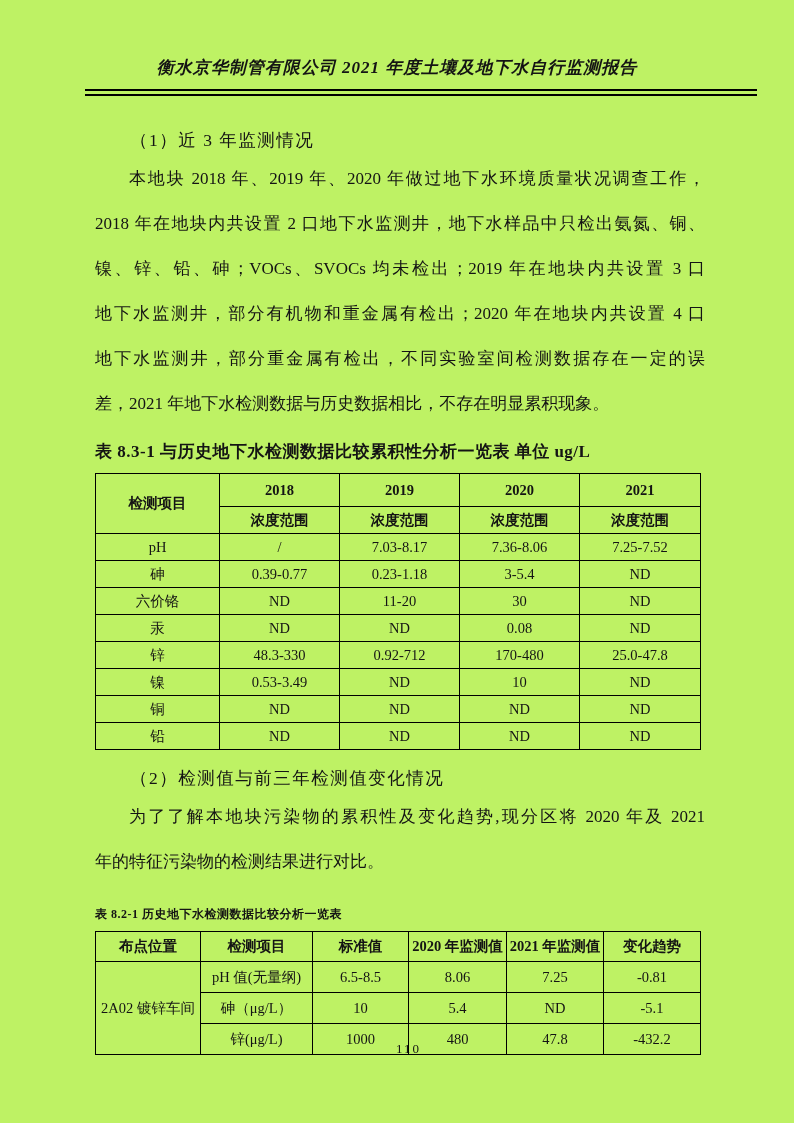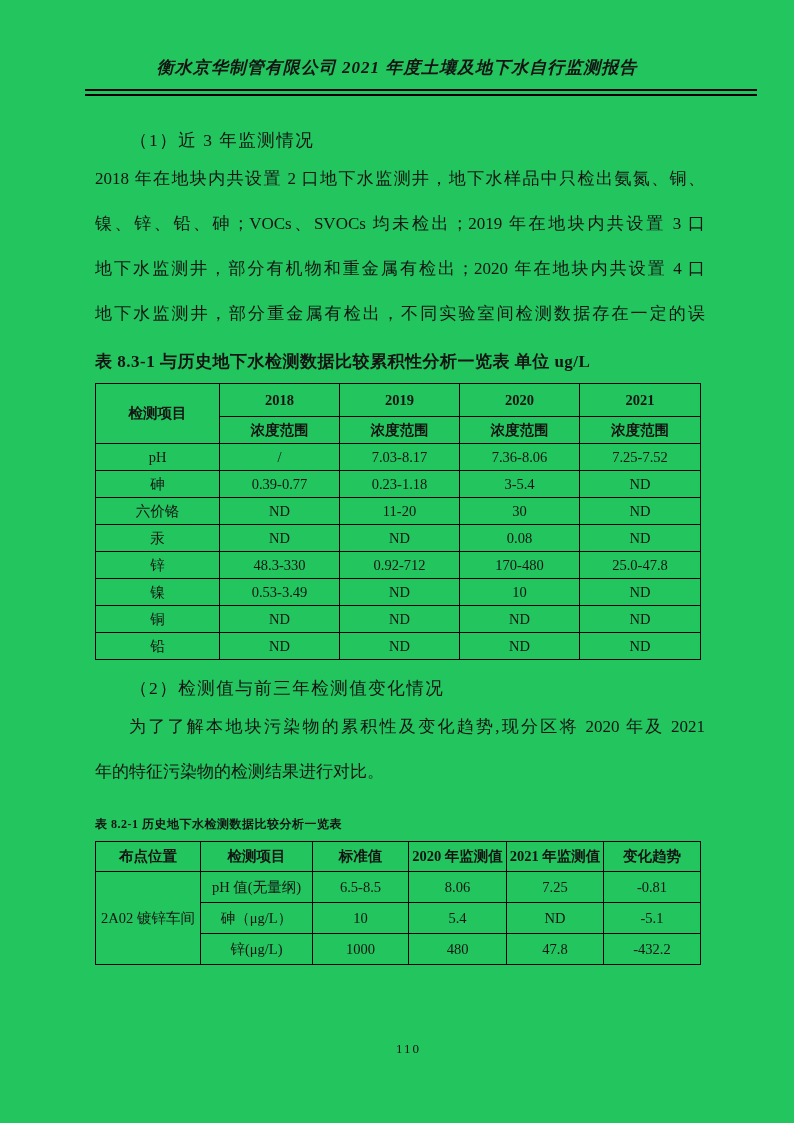--- a/index.html
+++ b/index.html
@@ -1,19 +1,19 @@
 <!DOCTYPE html>
 <html><head>
 <meta charset="utf-8">
 <style>
   html,body{margin:0;padding:0;background:#ffffff;}
   .page{
     position:relative;
     width:794px;height:1123px;
-    background:#22c55e;
+    background:#bef264;
     color:#141414;
     font-family:"Liberation Serif","DejaVu Serif",serif;
     overflow:hidden;
   }
   .report-header{
     padding-top:56px;
     text-align:center;
     font-size:17px;
     font-weight:bold;
     font-style:italic;
@@ -87,24 +87,26 @@
 <div class="page">
 
   <div class="report-header">衡水京华制管有限公司 2021 年度土壤及地下水自行监测报告</div>
   <div class="double-rule"></div>
 
   <div class="content">
 
     <div class="section-heading">（1）近 3 年监测情况</div>
 
     <div class="para">
+      <div class="pline full indent">本地块 2018 年、2019 年、2020 年做过地下水环境质量状况调查工作，</div>
       <div class="pline full">2018 年在地块内共设置 2 口地下水监测井，地下水样品中只检出氨氮、铜、</div>
       <div class="pline full">镍、锌、铅、砷；VOCs、SVOCs 均未检出；2019 年在地块内共设置 3 口</div>
       <div class="pline full">地下水监测井，部分有机物和重金属有检出；2020 年在地块内共设置 4 口</div>
       <div class="pline full">地下水监测井，部分重金属有检出，不同实验室间检测数据存在一定的误</div>
+      <div class="pline">差，2021 年地下水检测数据与历史数据相比，不存在明显累积现象。</div>
     </div>
 
     <div class="tbl-caption cap1">表 8.3-1 与历史地下水检测数据比较累积性分析一览表 单位 ug/L</div>
 
     <table class="t1">
       <colgroup>
         <col style="width:124px">
           <col style="width:120px">
           <col style="width:120px">
           <col style="width:120px">

